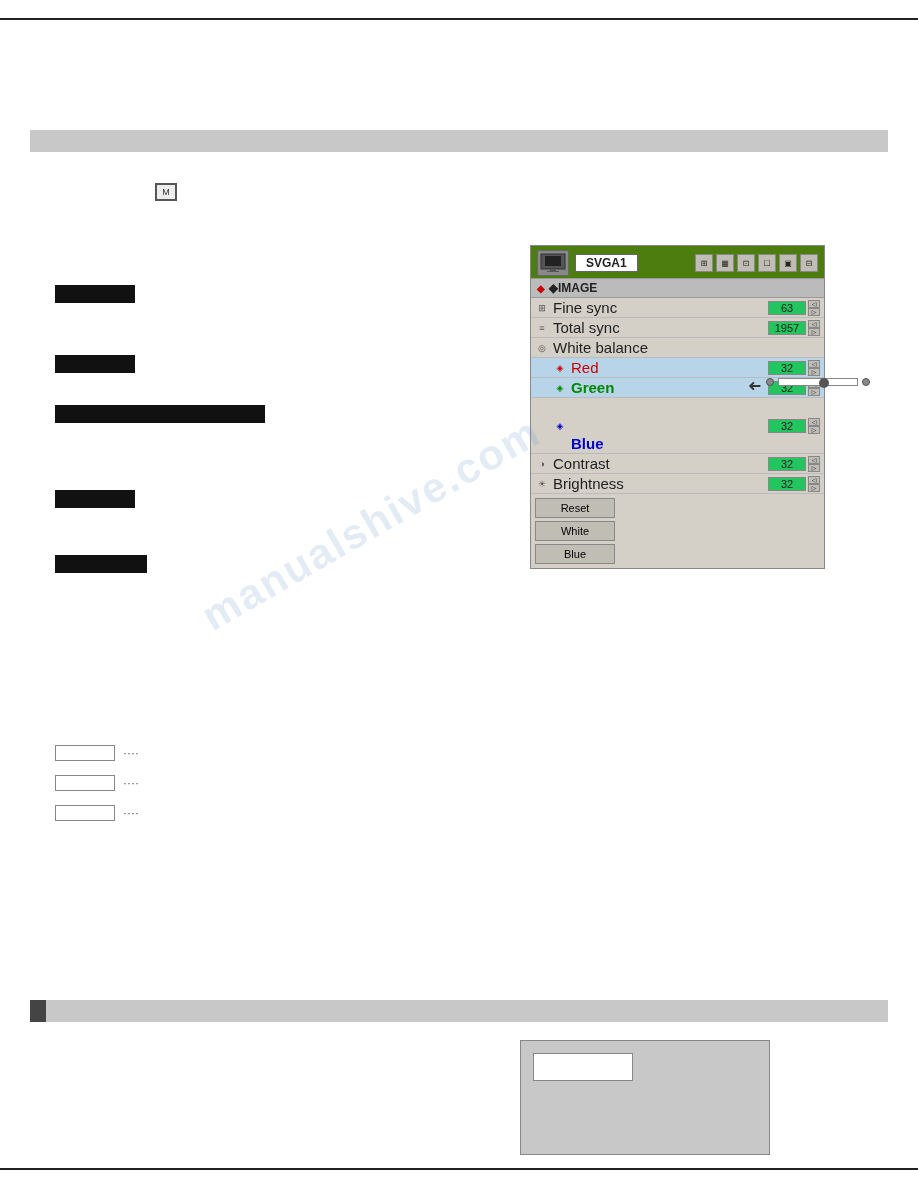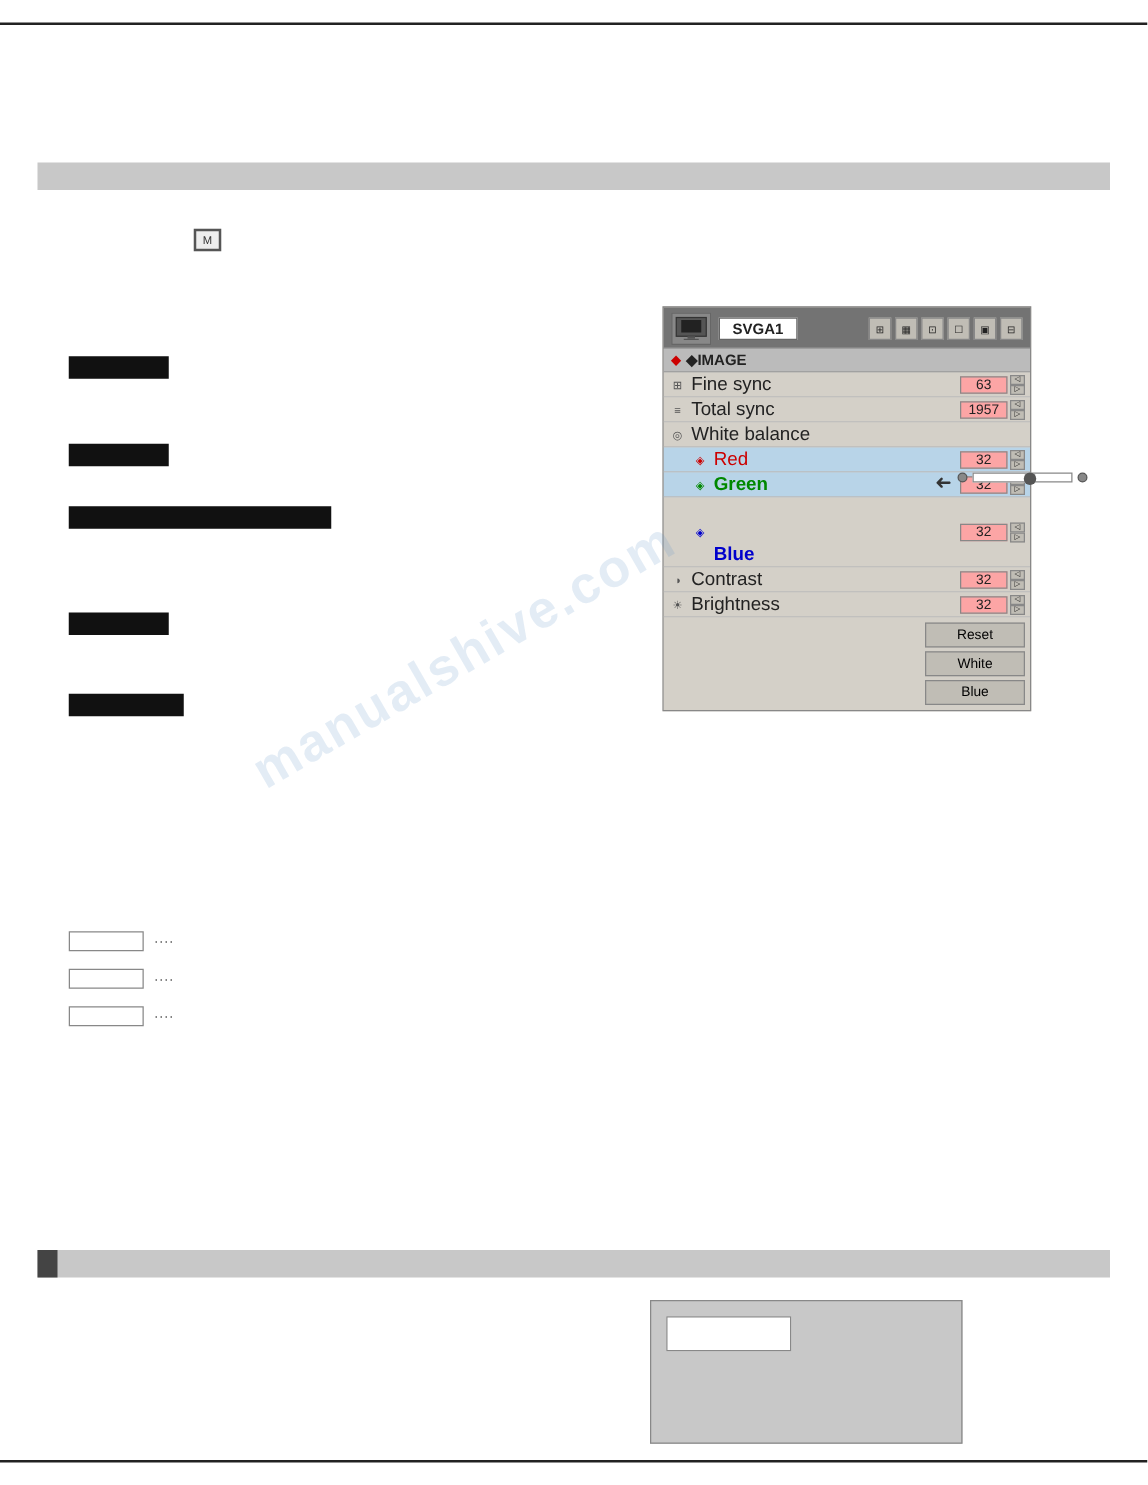--- a/index.html
+++ b/index.html
@@ -67,21 +67,21 @@
       left: 530px;
       width: 295px;
       background: #d4d0c8;
       border: 1px solid #888;
       font-size: 11px;
     }
 
     .panel-header-row {
       display: flex;
       align-items: center;
-      background: #737373;
+      background: #4d7c0f;
       padding: 4px 6px 2px 6px;
       border-bottom: 1px solid #999;
       gap: 6px;
     }
 
     .panel-monitor-icon {
       width: 32px;
       height: 26px;
       background: #888;
       border: 1px solid #666;
@@ -140,21 +140,21 @@
       font-size: 9px;
       color: #555;
     }
 
     .panel-row-label {
       flex: 1;
       font-size: 15px;
     }
 
     .panel-row-value {
-      background: #fca5a5;
+      background: #22c55e;
       border: 1px solid #888;
       width: 38px;
       text-align: center;
       font-size: 11px;
       padding: 0 2px;
     }
 
     .panel-row-arrows {
       display: flex;
       flex-direction: column;
@@ -216,21 +216,21 @@
       width: 8px;
       height: 8px;
       background: #888;
       border-radius: 50%;
       border: 1px solid #555;
     }
 
     .panel-buttons {
       display: flex;
       flex-direction: column;
-      align-items: flex-end;
+      align-items: flex-start;
       padding: 4px;
       gap: 3px;
       background: #d4d0c8;
     }
 
     .panel-btn {
       width: 80px;
       height: 20px;
       background: #c0bdb5;
       border: 1px solid #888;

